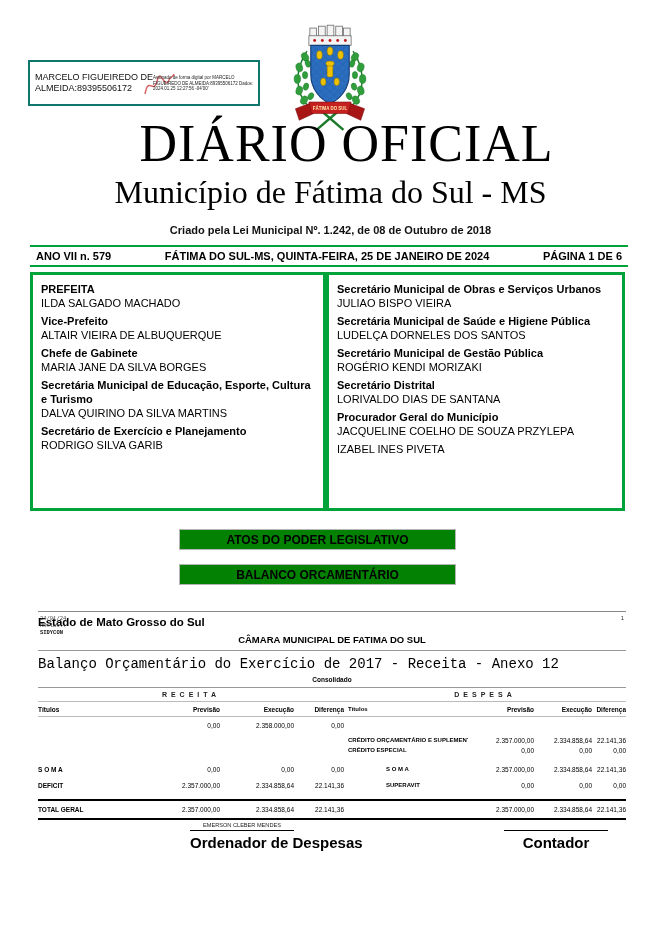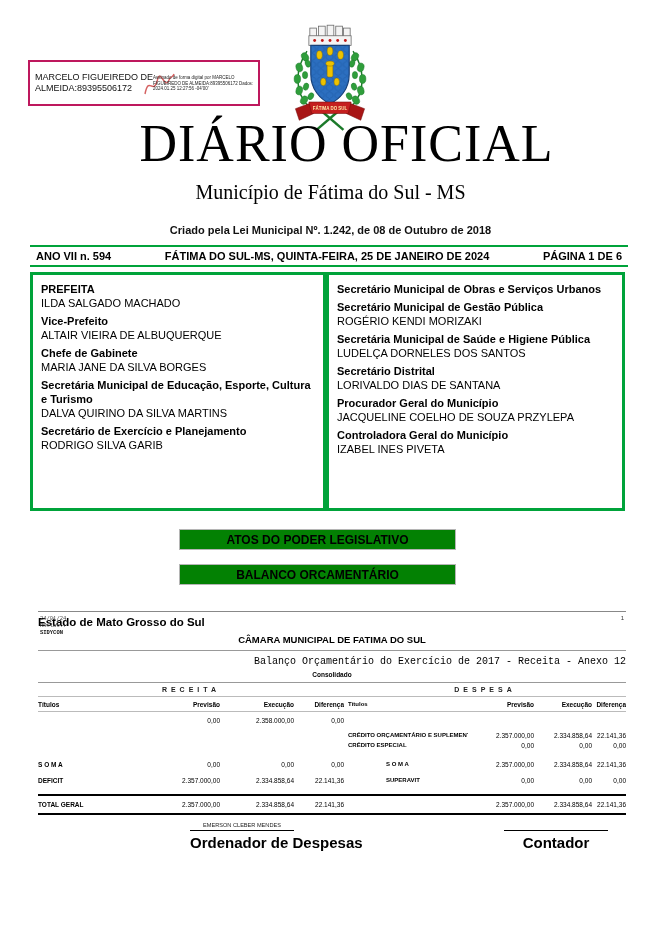--- a/index.html
+++ b/index.html
@@ -2,32 +2,32 @@
 <html><head>
 <meta charset="utf-8">
 <style>
   html,body{margin:0;padding:0;}
   body{
     width:661px;height:935px;position:relative;background:#ffffff;
     font-family:"Liberation Sans",sans-serif;color:#000;overflow:hidden;
   }
   
   .stamp{position:absolute;left:28px;top:60px;width:232px;height:46px;
-    border:2px solid #be185d;display:flex;align-items:center;box-sizing:border-box;}
+    border:2px solid #0f766e;display:flex;align-items:center;box-sizing:border-box;}
   .stamp-name{width:118px;padding-left:5px;font-size:9px;line-height:11px;color:#111;}
   .stamp-details-wrap{width:102px;overflow:visible;}
   .stamp-details{width:182px;font-size:8px;line-height:9.5px;color:#222;
     transform:scale(0.56);transform-origin:0 50%;}
   .stamp-squiggle{position:absolute;left:112px;top:6px;}
   
   .crest{position:absolute;left:282px;top:22px;}
   .mast-title{position:absolute;top:116px;left:0;width:661px;text-align:center;
     font-family:"Liberation Serif","DejaVu Serif",serif;font-size:52px;line-height:56px;letter-spacing:1px;margin-left:16px;}
   .mast-subtitle{position:absolute;top:176px;left:0;width:661px;text-align:center;
-    font-family:"Liberation Serif","DejaVu Serif",serif;font-size:20px;line-height:32px;}
+    font-family:"Liberation Serif","DejaVu Serif",serif;font-size:32px;line-height:32px;}
   .mast-law{position:absolute;top:224px;left:0;width:661px;text-align:center;
     font-size:11px;color:#111;font-weight:bold;}
   
   .infobar{position:absolute;top:245px;left:30px;width:598px;height:22px;
     border-top:2px solid #00a33a;border-bottom:2px solid #00a33a;
     display:flex;justify-content:space-between;align-items:center;
     font-size:11px;font-weight:bold;padding:0 6px;box-sizing:border-box;}
   
   .boxes{position:absolute;top:272px;left:30px;width:595px;display:flex;}
   .obox{border:3px solid #00a33a;box-sizing:border-box;height:239px;
@@ -47,21 +47,21 @@
   
   .report{position:absolute;top:611px;left:38px;width:588px;border-top:1px solid #888;}
   .rep-head{position:relative;padding:3px 0 2px 0;border-bottom:1px solid #999;}
   .rep-meta{position:absolute;left:2px;top:3px;font-family:"Liberation Mono","DejaVu Sans Mono",monospace;
     font-size:7px;line-height:9px;color:#444;transform:scale(0.78);transform-origin:0 0;white-space:nowrap;}
   .rep-meta .sys{font-weight:bold;color:#111;}
   .rep-page{position:absolute;right:2px;top:3px;font-size:6px;color:#333;}
   .rep-state{text-align:left;font-weight:bold;font-size:11.5px;margin-top:1px;}
   .rep-org{text-align:center;font-weight:bold;font-size:9.5px;margin-top:6px;margin-bottom:3px;}
   .rep-titleblock{border-bottom:1px solid #999;padding:5px 0 4px 0;}
-  .rep-title{text-align:right;font-family:"Liberation Mono","DejaVu Sans Mono",monospace;font-size:10px;}
+  .rep-title{text-align:left;font-family:"Liberation Mono","DejaVu Sans Mono",monospace;font-size:14px;}
   .rep-sub{text-align:center;font-size:6.5px;font-weight:bold;margin-top:4px;}
   .t-grouprow{display:flex;border-bottom:1px solid #bbb;padding:3px 0;}
   .t-group{width:306px;text-align:center;font-size:7px;font-weight:bold;letter-spacing:4px;color:#222;}
   .t-group-r{width:282px;}
   .t-row{display:grid;grid-template-columns:110px 72px 74px 50px 124px 66px 58px 34px;
     align-items:end;}
   .t-row .c{font-size:6.5px;line-height:9px;white-space:nowrap;overflow:hidden;}
   .t-row .t{text-align:left;font-weight:bold;}
   .t-row .n{text-align:right;}
   .t-row .rt{padding-left:4px;font-size:6px;}
@@ -170,21 +170,21 @@
     <path d="M28 83 L72 83 L69 95 L31 95 Z" fill="#c51f1f" stroke="#7a0e0e" stroke-width="0.6"></path>
     <text x="50" y="91.5" text-anchor="middle" font-family="Liberation Sans, sans-serif" font-size="4.6" font-weight="bold" fill="#ffe9a8">FÁTIMA DO SUL</text>
   </g>
 </svg>
 
 <div class="mast-title">DIÁRIO OFICIAL</div>
 <div class="mast-subtitle">Município de Fátima do Sul - MS</div>
 <div class="mast-law">Criado pela Lei Municipal Nº. 1.242, de 08 de Outubro de 2018</div>
 
 <div class="infobar">
-  <span>ANO VII n. 594</span>
+  <span>ANO VII n. 579</span>
   <span>FÁTIMA DO SUL-MS, QUINTA-FEIRA, 25 DE JANEIRO DE 2024</span>
   <span>PÁGINA 1 DE 6</span>
 </div>
 
 <div class="boxes">
   <div class="obox left">
     <div class="grp">
       <div class="role">PREFEITA</div>
       <div class="name">ILDA SALGADO MACHADO</div>
     </div>
@@ -201,39 +201,39 @@
       <div class="name">DALVA QUIRINO DA SILVA MARTINS</div>
     </div>
     <div class="grp">
       <div class="role">Secretário de Exercício e Planejamento</div>
       <div class="name">RODRIGO SILVA GARIB</div>
     </div>
   </div>
   <div class="obox right">
     <div class="grp">
       <div class="role">Secretário Municipal de Obras e Serviços Urbanos</div>
+      <div class="name">JULIAO BISPO VIEIRA</div>
+    </div>
+    <div class="grp">
+      <div class="role">Secretária Municipal de Saúde e Higiene Pública</div>
+      <div class="name">LUDELÇA DORNELES DOS SANTOS</div>
     </div>
     <div class="grp">
       <div class="role">Secretário Municipal de Gestão Pública</div>
       <div class="name">ROGÉRIO KENDI MORIZAKI</div>
     </div>
     <div class="grp">
-      <div class="role">Secretária Municipal de Saúde e Higiene Pública</div>
-      <div class="name">LUDELÇA DORNELES DOS SANTOS</div>
-    </div>
-    <div class="grp">
       <div class="role">Secretário Distrital</div>
       <div class="name">LORIVALDO DIAS DE SANTANA</div>
     </div>
     <div class="grp">
       <div class="role">Procurador Geral do Município</div>
       <div class="name">JACQUELINE COELHO DE SOUZA PRZYLEPA</div>
     </div>
     <div class="grp">
-      <div class="role">Controladora Geral do Município</div>
       <div class="name">IZABEL INES PIVETA</div>
     </div>
   </div>
 </div>
 
 <div class="banner b1">ATOS DO PODER LEGISLATIVO</div>
 <div class="banner b2">BALANCO ORCAMENTÁRIO</div>
 
 <div class="report">
   <div class="rep-head">

